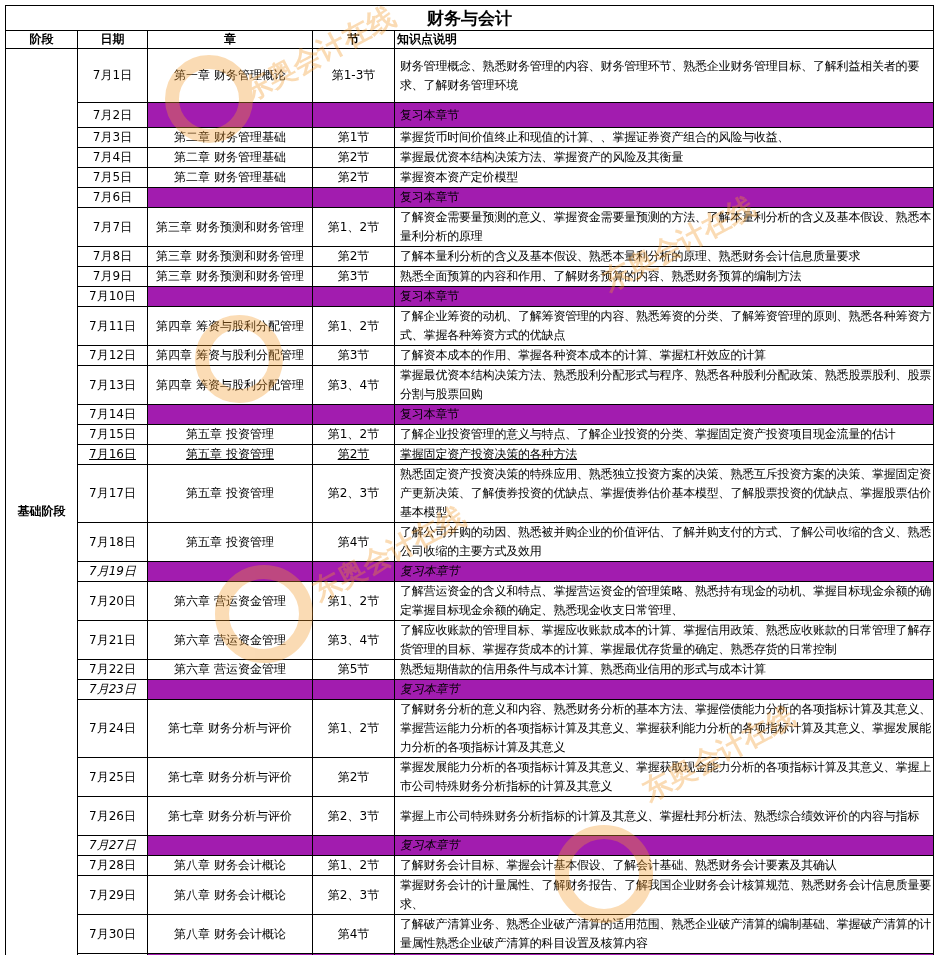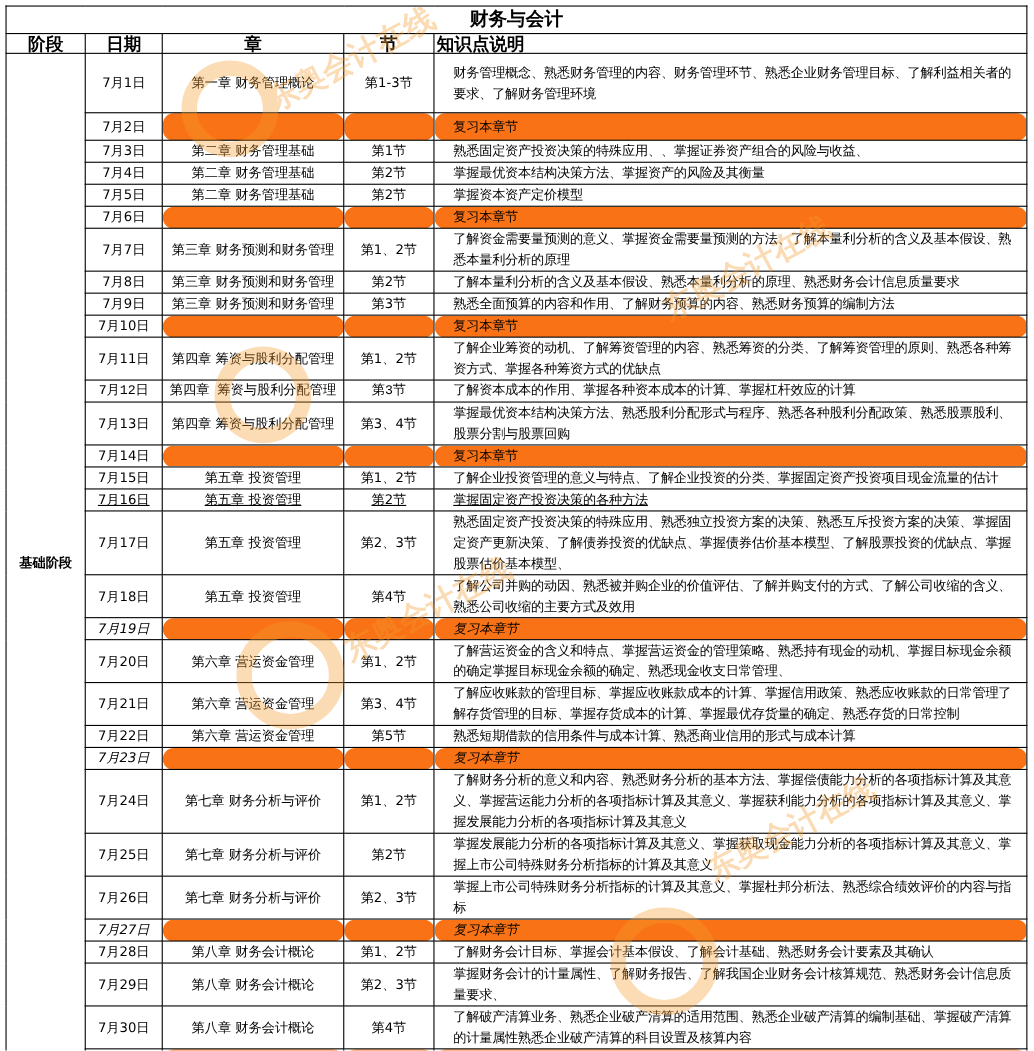--- a/index.html
+++ b/index.html
@@ -2,25 +2,25 @@
 <html><head>
 <meta charset="utf-8">
 <style>
   html, body { margin: 0; padding: 0; background: #ffffff; }
   body { width: 940px; height: 955px; position: relative; overflow: hidden;
          font-family: "DejaVu Sans", "Liberation Sans", sans-serif; color: #000; }
   .sheet { position: absolute; left: 5px; top: 5px; width: 928px; }
   table { border-collapse: collapse; table-layout: fixed; width: 928px; font-size: 12px; }
   td, th { border: 1px solid #000; padding: 0 2px; line-height: 19px; vertical-align: middle; overflow: hidden; }
   .title { height: 24px; font-size: 17px; font-weight: bold; text-align: center; line-height: 24px; }
-  th { font-weight: bold; height: 17px; line-height: 17px; font-size: 16px; }
+  th { font-weight: bold; height: 17px; line-height: 17px; font-size: 12px; }
   th.left { text-align: left; }
   td.c { text-align: center; }
-  td.desc { text-align: left; padding-left: 17px; letter-spacing: -0.2px; }
-  tr.review td.chap, tr.review td.sec, tr.review td.desc { background: #f97316; border-radius: 10px; }
+  td.desc { text-align: left; padding-left: 5px; letter-spacing: -0.2px; }
+  tr.review td.chap, tr.review td.sec, tr.review td.desc { background: #a21caf; }
   td.stage { text-align: center; font-weight: bold; font-size: 12px; }
   .watermark { position: absolute; pointer-events: none; opacity: 0.35; }
   .wm-ring { position: absolute; border-radius: 50%; border: 14px solid #f39a2b; }
   .wm-text { position: absolute; color: #f39a2b; font-weight: bold; font-size: 28px; transform: rotate(-28deg); white-space: nowrap; font-family: "DejaVu Sans", sans-serif; }
 </style>
 </head>
 <body>
 
 <div class="sheet">
   <table>
@@ -54,21 +54,21 @@
         <tr class="review" style="height: 25px;">
           <td class="c date">7月2日</td>
           <td class="c chap"></td>
           <td class="c sec"></td>
           <td class="desc">复习本章节</td>
         </tr>
         <tr style="height: 20px;">
           <td class="c date">7月3日</td>
           <td class="c chap">第二章  财务管理基础</td>
           <td class="c sec">第1节</td>
-          <td class="desc">熟悉固定资产投资决策的特殊应用、、掌握证券资产组合的风险与收益、</td>
+          <td class="desc">掌握货币时间价值终止和现值的计算、、掌握证券资产组合的风险与收益、</td>
         </tr>
         <tr style="height: 19px;">
           <td class="c date">7月4日</td>
           <td class="c chap">第二章  财务管理基础</td>
           <td class="c sec">第2节</td>
           <td class="desc">掌握最优资本结构决策方法、掌握资产的风险及其衡量</td>
         </tr>
         <tr style="height: 19px;">
           <td class="c date">7月5日</td>
           <td class="c chap">第二章  财务管理基础</td>
@@ -104,21 +104,21 @@
           <td class="c chap"></td>
           <td class="c sec"></td>
           <td class="desc">复习本章节</td>
         </tr>
         <tr style="height: 39px;">
           <td class="c date">7月11日</td>
           <td class="c chap">第四章  筹资与股利分配管理</td>
           <td class="c sec">第1、2节</td>
           <td class="desc">了解企业筹资的动机、了解筹资管理的内容、熟悉筹资的分类、了解筹资管理的原则、熟悉各种筹资方式、掌握各种筹资方式的优缺点</td>
         </tr>
-        <tr style="height: 19px; font-family: Liberation Mono, monospace;">
+        <tr style="height: 19px;">
           <td class="c date">7月12日</td>
           <td class="c chap">第四章  筹资与股利分配管理</td>
           <td class="c sec">第3节</td>
           <td class="desc">了解资本成本的作用、掌握各种资本成本的计算、掌握杠杆效应的计算</td>
         </tr>
         <tr style="height: 39px;">
           <td class="c date">7月13日</td>
           <td class="c chap">第四章  筹资与股利分配管理</td>
           <td class="c sec">第3、4节</td>
           <td class="desc">掌握最优资本结构决策方法、熟悉股利分配形式与程序、熟悉各种股利分配政策、熟悉股票股利、股票分割与股票回购</td>

